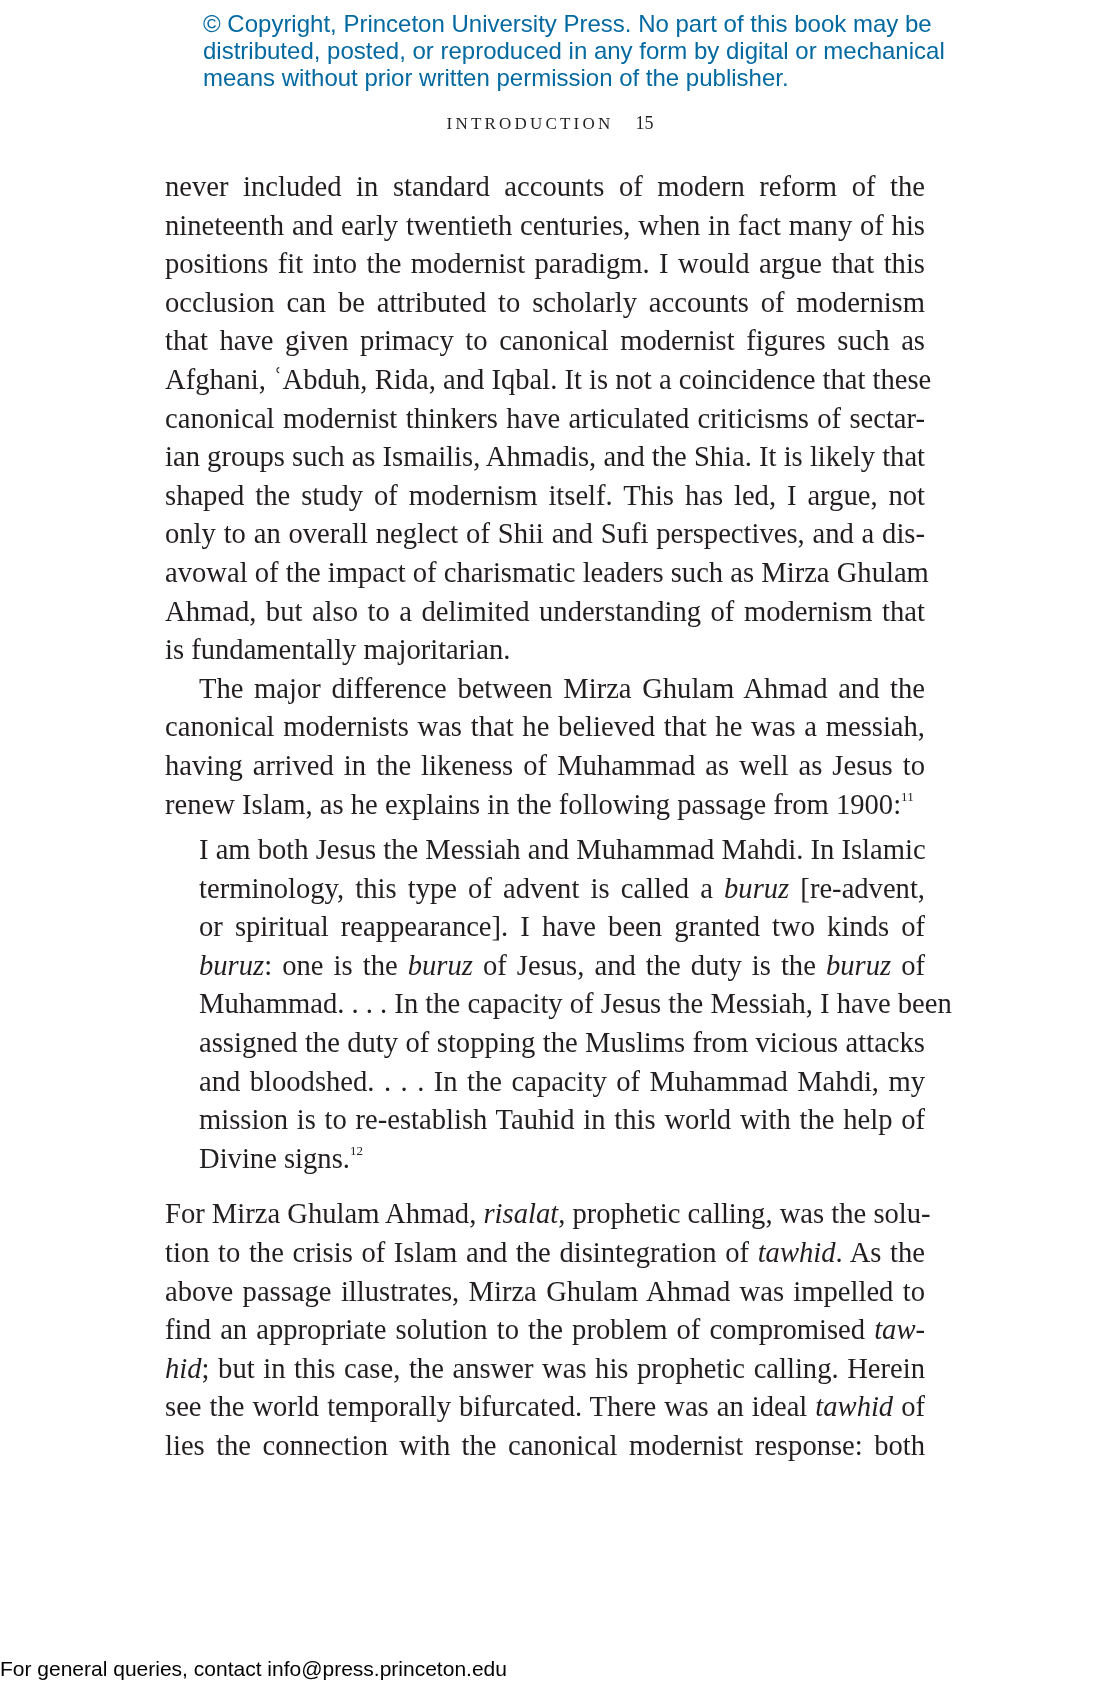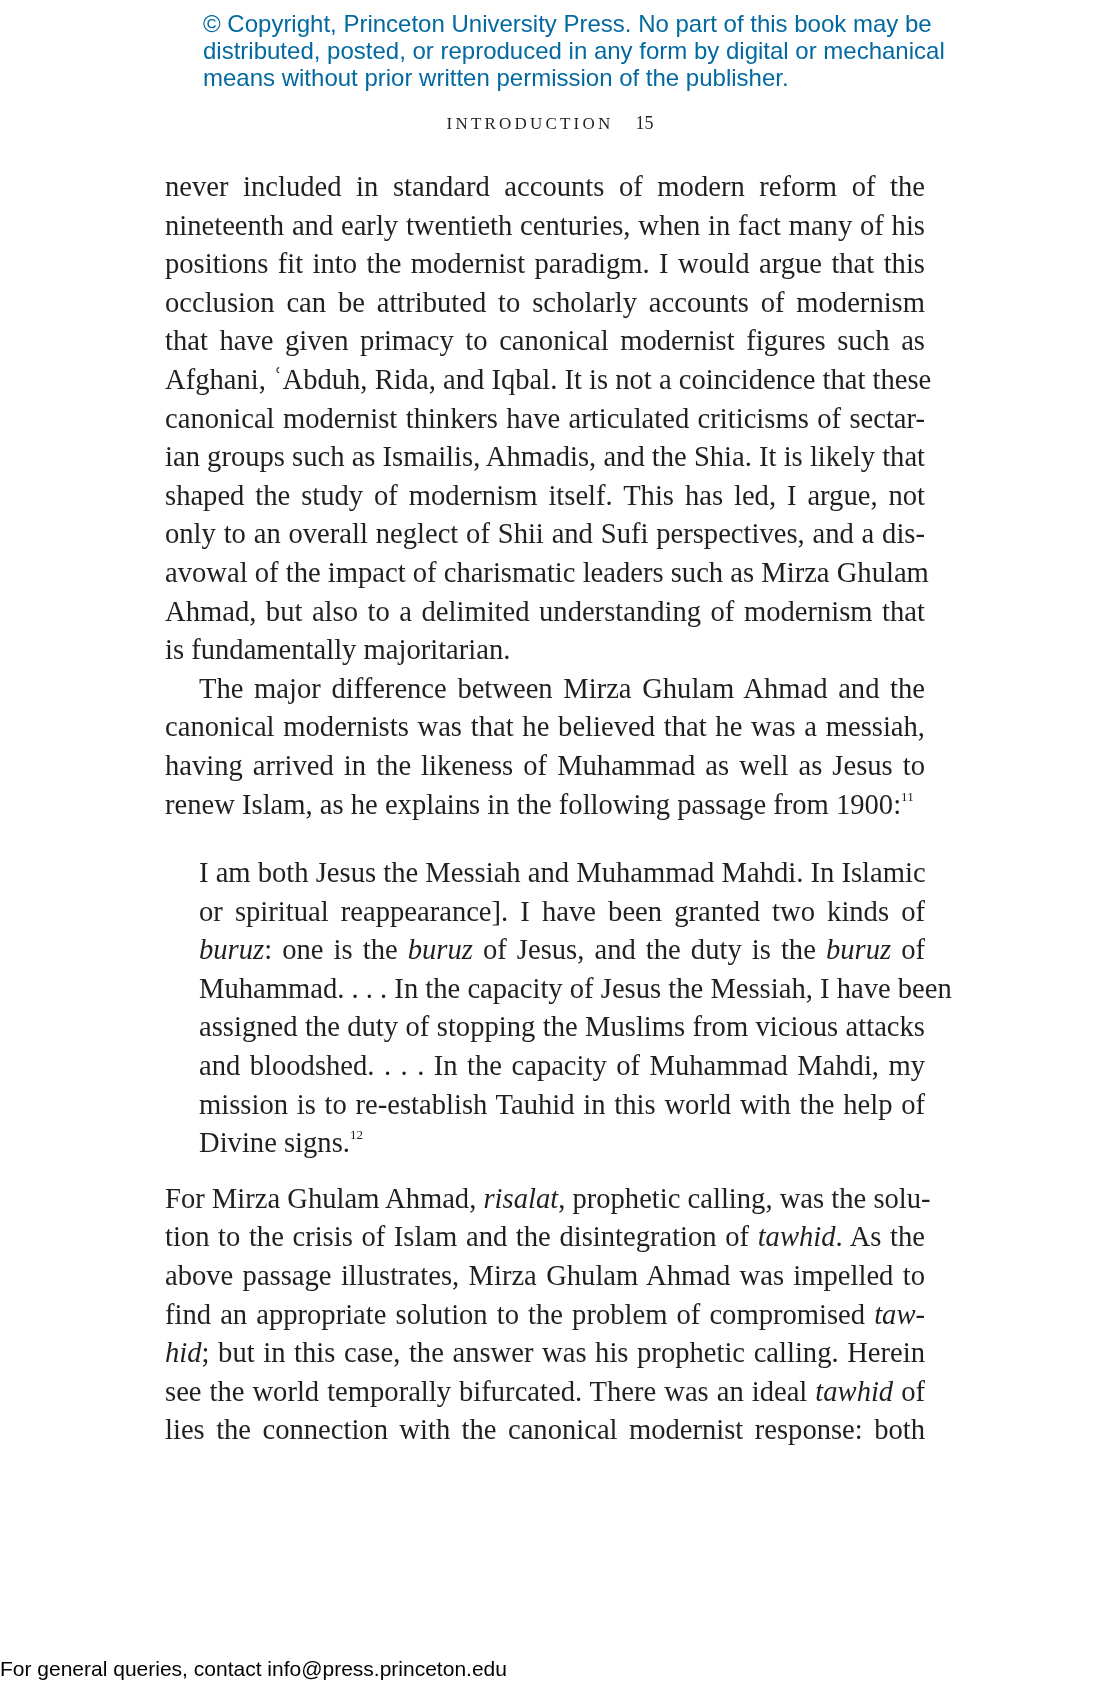--- a/index.html
+++ b/index.html
@@ -14,21 +14,21 @@
     font-family: "Liberation Serif", serif; font-size: 17px; letter-spacing: 3.2px; color: #231f20;
   }
   .running-head .folio { margin-left: 22px; letter-spacing: 0; font-size: 18px; }
   .body-text {
     position: absolute; left: 165px; top: 168px; width: 760px;
     font-family: "Liberation Serif", serif; font-size: 28.6px; line-height: 38.6px; color: #231f20;
   }
   .line { white-space: nowrap; display: block; text-align: justify; text-align-last: justify; height: 38.6px; }
   .line.last { text-align-last: left; }
   .indent { padding-left: 34px; }
-  .quote { margin-left: 34px; margin-top: 30px; margin-bottom: 17px; width: 726px; }
+  .quote { margin-left: 34px; margin-top: 7px; margin-bottom: 17px; width: 726px; }
   .quote .line { }
   sup { font-size: 13px; line-height: 0; vertical-align: 13px; }
   em { font-style: italic; }
   .footer {
     position: absolute; left: 0; width: 1100px; top: 1657px; text-align: left;
     font-family: "Liberation Sans", sans-serif; font-size: 21px; color: #000;
   }
 </style>
 </head>
 <body>
@@ -62,20 +62,21 @@
 
   <div>
     <span class="line indent">The major difference between Mirza Ghulam Ahmad and the</span>
     <span class="line">canonical modernists was that he believed that he was a messiah,</span>
     <span class="line">having arrived in the likeness of Muhammad as well as Jesus to</span>
     <span class="line last"><span>renew Islam, as he explains in the following passage from 1900:</span><sup>11</sup></span>
   </div>
 
   <div class="quote">
     <span class="line">I am both Jesus the Messiah and Muhammad Mahdi. In Islamic</span>
+    <span class="line"><span>terminology, this type of advent is called a </span><em>buruz</em><span> [re-advent,</span></span>
     <span class="line">or spiritual reappearance]. I have been granted two kinds of</span>
     <span class="line"><em>buruz</em><span>: one is the </span><em>buruz</em><span> of Jesus, and the duty is the </span><em>buruz</em><span> of</span></span>
     <span class="line">Muhammad. . . . In the capacity of Jesus the Messiah, I have been</span>
     <span class="line">assigned the duty of stopping the Muslims from vicious attacks</span>
     <span class="line">and bloodshed. . . . In the capacity of Muhammad Mahdi, my</span>
     <span class="line">mission is to re-establish Tauhid in this world with the help of</span>
     <span class="line last"><span>Divine signs.</span><sup>12</sup></span>
   </div>
 
   <div>

